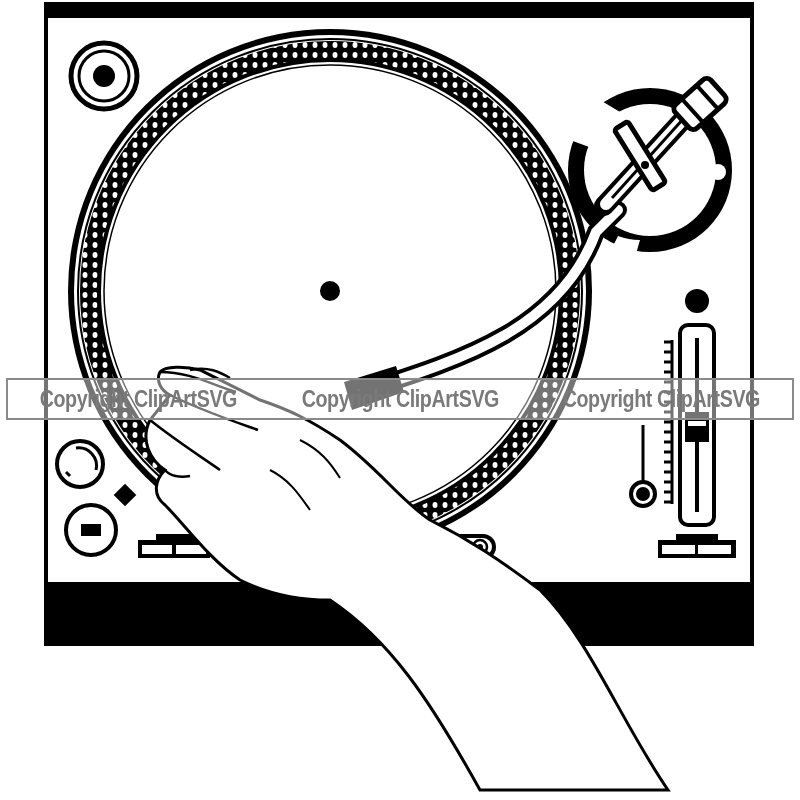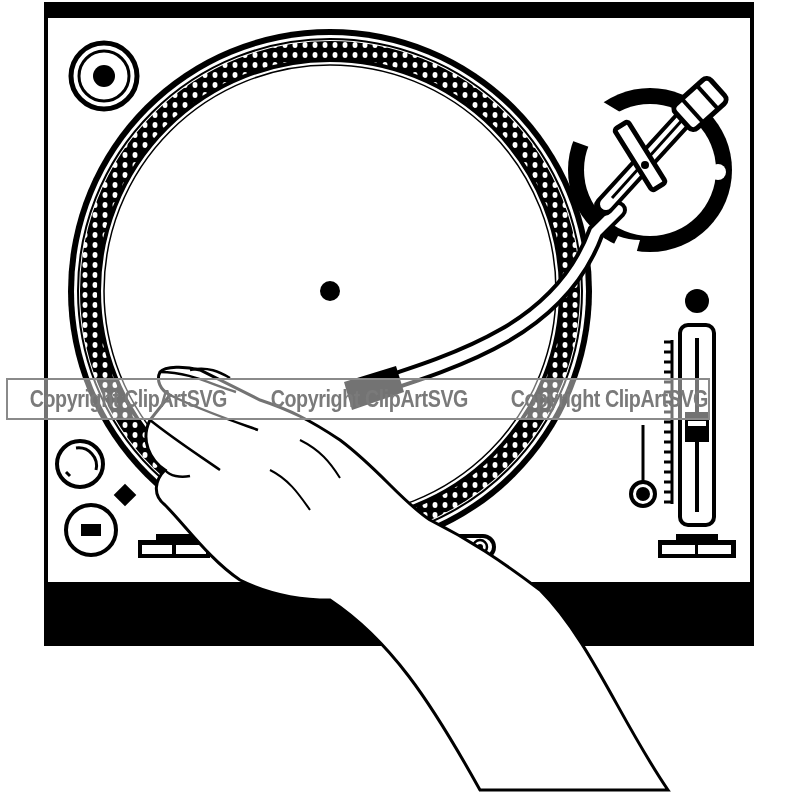--- a/index.html
+++ b/index.html
@@ -1,18 +1,18 @@
 <!DOCTYPE html>
 <html><head>
 <meta charset="utf-8">
 <style>
   html,body{margin:0;padding:0;background:#ffffff;}
   body{width:800px;height:800px;position:relative;overflow:hidden;font-family:"Liberation Sans",sans-serif;}
   #art{position:absolute;left:0;top:0;width:800px;height:800px;}
-  .wm{position:absolute;left:6px;top:378px;width:704px;height:42px;border:2px solid #8a8a8a;background:rgba(255,255,255,0.45);box-sizing:border-box;display:flex;align-items:center;justify-content:space-around;}
+  .wm{position:absolute;left:6px;top:378px;width:788px;height:42px;border:2px solid #8a8a8a;background:rgba(255,255,255,0.45);box-sizing:border-box;display:flex;align-items:center;justify-content:space-around;}
   .wm span{font-family:"Liberation Sans",sans-serif;font-weight:bold;font-size:24px;color:#7a7a7a;letter-spacing:-0.5px;transform:scaleX(0.82);white-space:nowrap;}
 </style>
 </head>
 <body>
 
 <svg id="art" viewBox="0 0 800 800" xmlns="http://www.w3.org/2000/svg">
   <defs>
     <pattern id="dots" width="10" height="10" patternUnits="userSpaceOnUse">
       <rect width="10" height="10" fill="#000"></rect>
       <ellipse cx="5" cy="5" rx="2.5" ry="3" fill="#fff"></ellipse>

